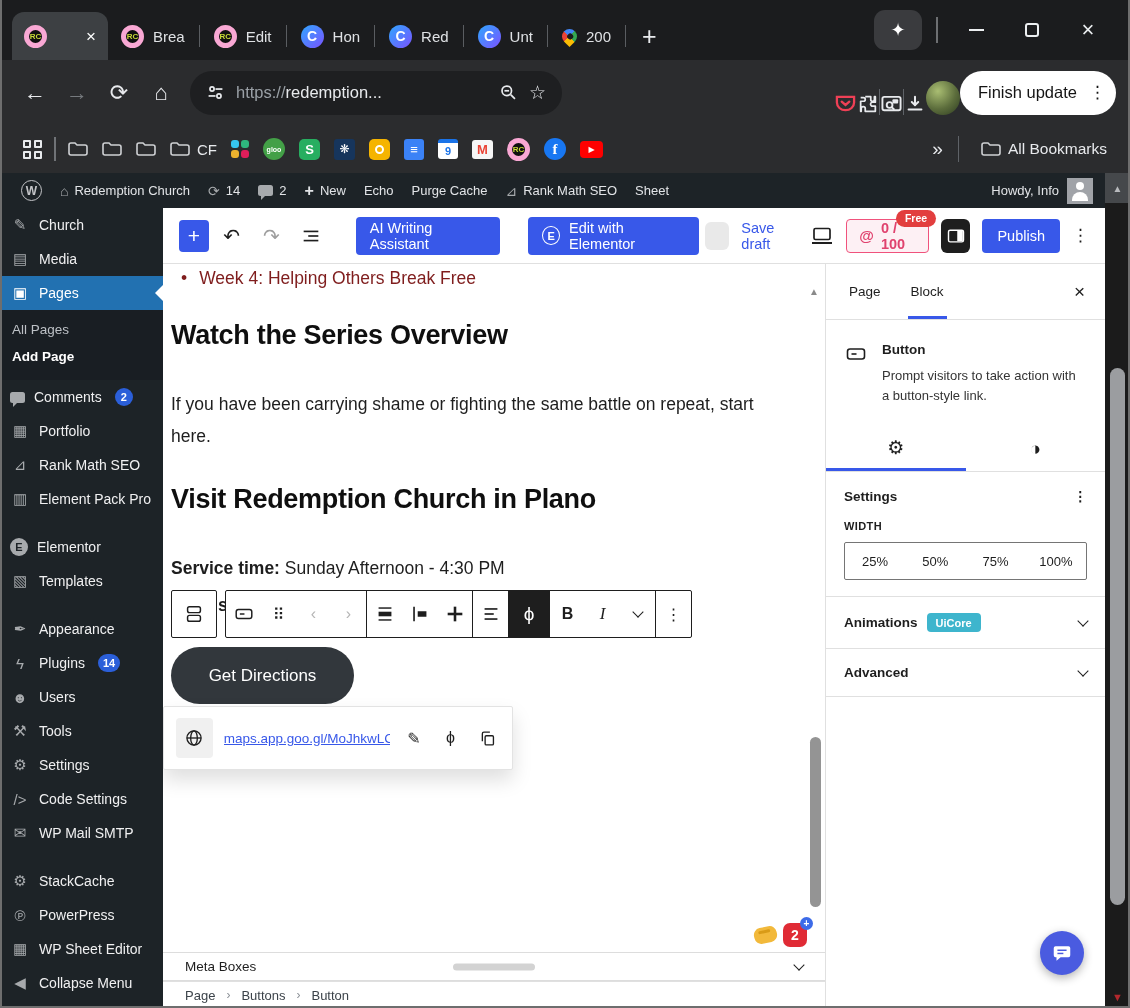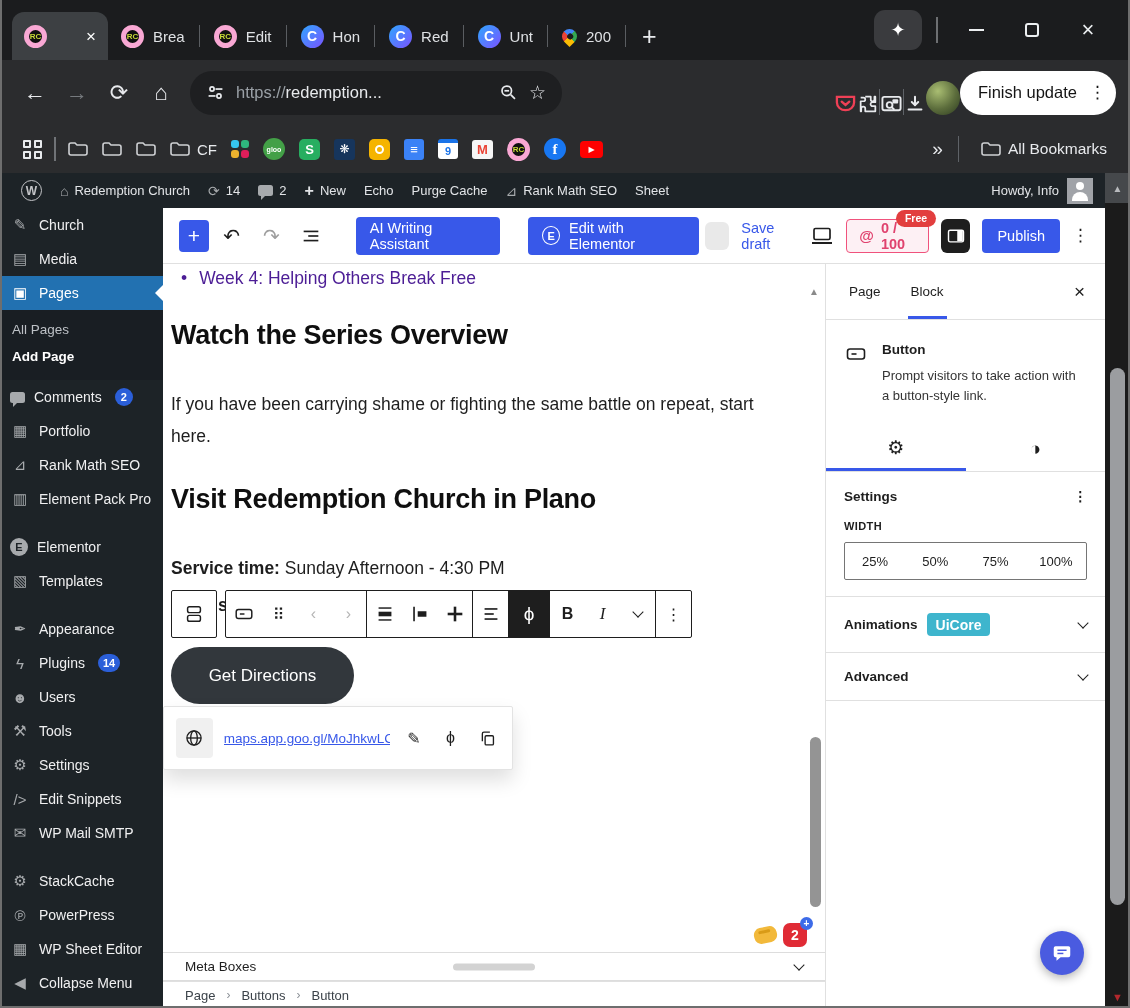--- a/index.html
+++ b/index.html
@@ -110,21 +110,21 @@
 .laptop-icon{display:grid;place-items:center;color:#1e1e1e}
 .rank-pill{position:relative;height:34px;border:1.5px solid #f0527c;background:#fdf0f4;border-radius:4px;display:flex;align-items:center;gap:7px;padding:0 12px;color:#e0426e;font-size:14.5px;font-weight:bold}
 .rank-at{font-size:15px;font-weight:bold}
 .free-badge{position:absolute;top:-10px;right:-8px;background:#e23e3e;color:#fff;font-size:10.5px;font-weight:bold;padding:2.5px 9px;border-radius:10px}
 .toggle-dark{width:34px;height:34px;border-radius:6px;background:#1e1e1e;display:grid;place-items:center}
 .publish-btn{height:34px;background:#3858e9;color:#fff;border-radius:4px;padding:0 15px;font-size:14.5px;display:flex;align-items:center}
 .kebab{font-size:17px;color:#1e1e1e;letter-spacing:0}
 
 
 .canvas{position:absolute;top:56px;left:0;width:662px;bottom:0;overflow:hidden;background:#fff}
-.bullet-line{position:absolute;top:4px;left:18px;font-size:17.5px;color:#4c1d95}
+.bullet-line{position:absolute;top:4px;left:18px;font-size:17.5px;color:#7f1d1d}
 .bullet-dot{margin-right:12px}
 .h2-block{position:absolute;left:8px;font-size:27px;font-weight:800;color:#0f0f0f;letter-spacing:-.3px}
 .h2a{top:56px}.h2b{top:220px}
 .p-block{position:absolute;left:8px;width:625px;font-size:17.5px;line-height:32px;color:#1e1e1e}
 .p1{top:124px}.service{top:288px}
 .service b{font-weight:bold}
 .frag{position:absolute;left:55px;top:331px;font-size:17.5px;font-weight:bold;color:#1e1e1e}
 .block-toolbar{position:absolute;top:326px;left:8px;display:flex;height:48px;z-index:4}
 .bt-box{background:#fff;border:1px solid #1e1e1e;border-radius:2px;display:flex;align-items:center}
 .bt-parent{width:46px;justify-content:center;margin-right:8px}
@@ -164,21 +164,21 @@
 .bc-desc{font-size:13px;color:#343434;line-height:20px;width:196px}
 .icon-tabs{display:flex;height:46px;border-bottom:1px solid #e0e0e0;margin-top:16px}
 .icon-tab{flex:1;display:grid;place-items:center;font-size:19px;color:#1e1e1e}
 .icon-tab.active{border-bottom:3px solid #3858e9}
 .panel{border-bottom:1px solid #e0e0e0;padding:16px 18px}
 .panel-head{display:flex;align-items:center;font-size:13.5px;font-weight:bold;color:#1e1e1e}
 .width-label{font-size:11px;font-weight:bold;letter-spacing:.4px;margin:16px 0 10px;color:#1e1e1e}
 .segmented{display:flex;border:1px solid #757575;border-radius:2px;height:38px}
 .seg-opt{flex:1;display:grid;place-items:center;font-size:13px;color:#1e1e1e}
 .chev{margin-left:auto;color:#1e1e1e}
-.uicore-badge{background:#3eb5cd;color:#fff;font-size:14px;font-weight:bold;padding:3.5px 9px;border-radius:4px;margin-left:9px}
+.uicore-badge{background:#3eb5cd;color:#fff;font-size:11px;font-weight:bold;padding:3.5px 9px;border-radius:4px;margin-left:9px}
 .chat-bubble{position:absolute;left:1040px;top:931px;width:44px;height:44px;border-radius:50%;background:#4a5be0;box-shadow:0 3px 10px rgba(0,0,0,.3);display:grid;place-items:center;z-index:50}
 
 
 .page-scrollbar{position:absolute;top:173px;right:0;width:25px;bottom:0;background:#1b1b1b;z-index:40}
 .ps-up{height:30px;background:#45484b;display:grid;place-items:center;color:#b8babd;font-size:10px}
 .ps-thumb{position:absolute;top:195px;left:5px;width:15px;height:537px;background:#9b9da0;border-radius:8px}
 .ps-down{position:absolute;bottom:5px;left:0;right:0;text-align:center;color:#b3282d;font-size:11px}
 </style>
 </head>
 <body>
@@ -497,21 +497,21 @@
     <div class="menu-item">
       <span class="menu-icon">⚒</span>
       <span>Tools</span>
     </div>
     <div class="menu-item">
       <span class="menu-icon">⚙</span>
       <span>Settings</span>
     </div>
     <div class="menu-item">
       <span class="menu-icon">/&gt;</span>
-      <span>Edit Snippets</span>
+      <span>Code Settings</span>
     </div>
     <div class="menu-item">
       <span class="menu-icon">✉</span>
       <span>WP Mail SMTP</span>
     </div>
     <div class="menu-gap"></div>
     <div class="menu-item">
       <span class="menu-icon">⚙</span>
       <span>StackCache</span>
     </div>

